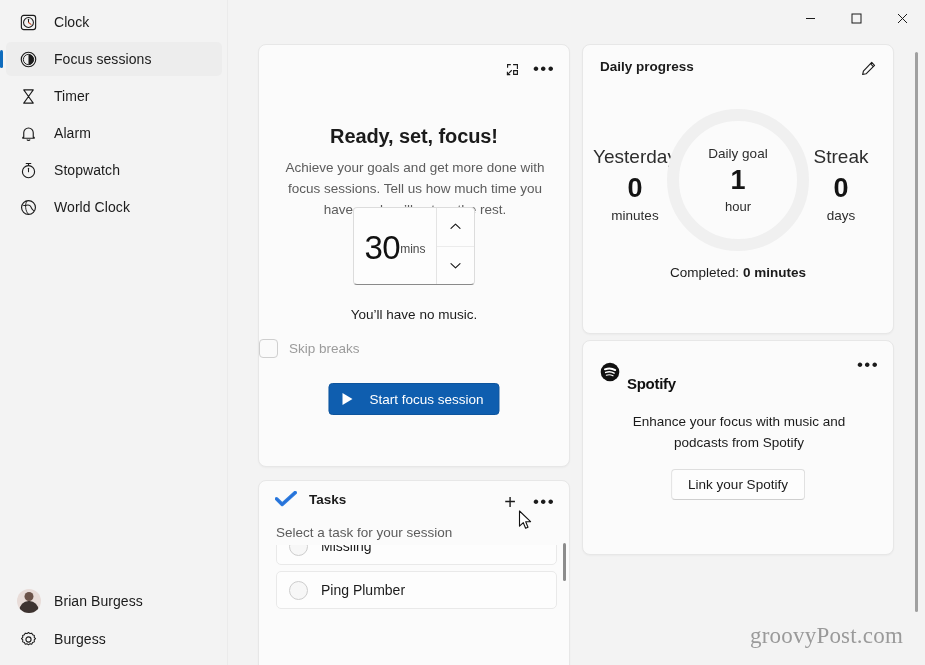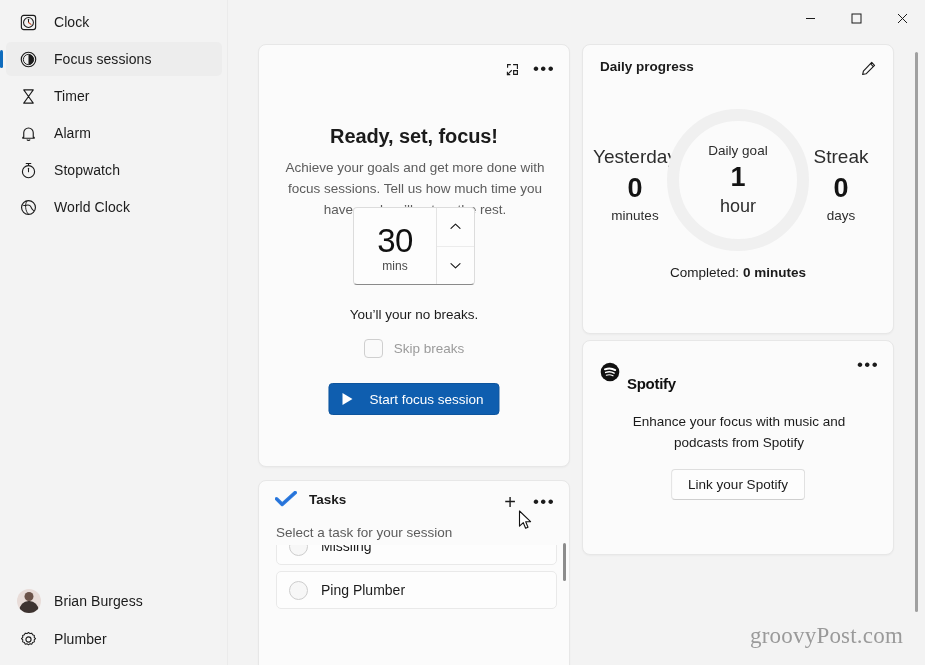--- a/index.html
+++ b/index.html
@@ -218,21 +218,21 @@
     display: flex;
     background: #fdfdfd;
     border: 1px solid #dcdcdc;
     border-bottom: 1.5px solid #8a8a8a;
     border-radius: 4px;
     overflow: hidden;
   }
   .spinner-value {
     flex: 1;
     display: flex;
-    flex-direction: column;
+    flex-direction: row;
     align-items: center;
     justify-content: center;
     padding-top: 4px;
   }
   .spin-num {
     font-size: 33px;
     font-weight: 400;
     line-height: 34px;
     color: #111111;
     letter-spacing: -0.5px;
@@ -268,21 +268,20 @@
     font-size: 13.5px;
     color: #1b1b1b;
   }
   .skip-row {
     position: absolute;
     top: 294px;
     left: 0;
     width: 100%;
     display: flex;
     align-items: center;
-    justify-content: center;
     gap: 11px;
   }
   .chkbox {
     width: 19px; height: 19px;
     border: 1.4px solid #cfcfcf;
     border-radius: 4px;
     background: #fafafa;
   }
   .skip-label { font-size: 13.5px; color: #9b9b9b; }
 
@@ -438,21 +437,21 @@
     justify-content: center;
   }
   .ring-label { font-size: 13.5px; color: #2d2d2d; }
   .ring-num {
     font-size: 27px;
     font-weight: bold;
     line-height: 34px;
     color: #141414;
     margin-top: 2px;
   }
-  .ring-unit { font-size: 18px; color: #2d2d2d; margin-top: 2px; }
+  .ring-unit { font-size: 13px; color: #2d2d2d; margin-top: 2px; }
 
   .side-stat {
     position: absolute;
     top: 101px;
     width: 96px;
     text-align: center;
   }
   .side-stat.left { left: 4px; }
   .side-stat.right { right: 4px; }
   .stat-label { font-size: 19px; color: #2d2d2d; }
@@ -670,21 +669,21 @@
         </span>
         <span class="nav-label" style="margin-left:13px">Brian Burgess</span>
       </div>
       <div class="nav-item">
         <span class="nav-icon">
           <svg width="19" height="19" viewBox="0 0 20 20">
             <circle cx="10" cy="10" r="2.7" fill="none" stroke="#1b1b1b" stroke-width="1.2"></circle>
             <path d="M10 2.6 l1.6 1.2 1.9-.5 .8 1.8 1.9 .6 -.2 2 1.4 1.4 -1.4 1.4 .2 2 -1.9 .6 -.8 1.8 -1.9-.5 -1.6 1.2 -1.6-1.2 -1.9 .5 -.8-1.8 -1.9-.6 .2-2 -1.4-1.4 1.4-1.4 -.2-2 1.9-.6 .8-1.8 1.9 .5 Z" fill="none" stroke="#1b1b1b" stroke-width="1.1" stroke-linejoin="round"></path>
           </svg>
         </span>
-        <span class="nav-label">Plumber</span>
+        <span class="nav-label">Burgess</span>
       </div>
     </div>
   </nav>
 
   <main class="content">
 
     <section class="card" id="focus-card">
       <div class="card-actions">
         <button class="icon-btn">
           <svg width="17" height="17" viewBox="0 0 18 18">
@@ -715,21 +714,21 @@
             </svg>
           </button>
           <button class="spin-btn">
             <svg width="15" height="15" viewBox="0 0 16 16">
               <path d="M3.2 6 L8 10.6 L12.8 6" fill="none" stroke="#1b1b1b" stroke-width="1.25" stroke-linecap="round" stroke-linejoin="round"></path>
             </svg>
           </button>
         </div>
       </div>
 
-      <div class="breaks-note">You’ll your no breaks.</div>
+      <div class="breaks-note">You’ll have no music.</div>
 
       <div class="skip-row">
         <span class="chkbox"></span>
         <span class="skip-label">Skip breaks</span>
       </div>
 
       <button class="start-btn">
         <span class="play-tri"></span>
         <span>Start focus session</span>
       </button>

